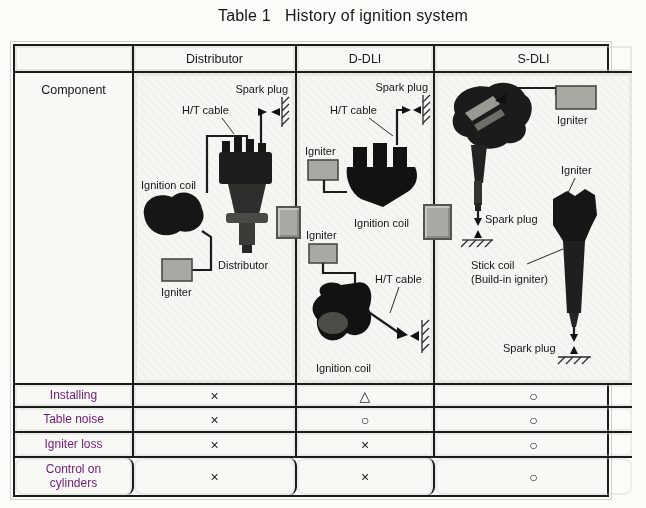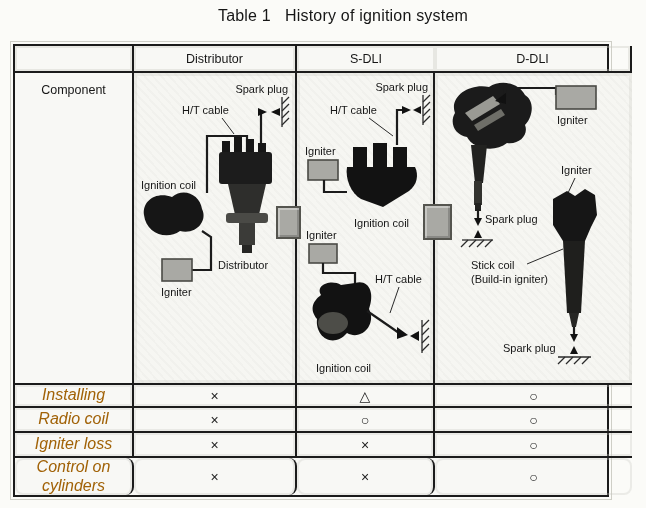--- a/index.html
+++ b/index.html
@@ -54,24 +54,23 @@
     background:
       repeating-linear-gradient(47deg, rgba(90,90,85,.03) 0 2px, rgba(0,0,0,0) 2px 6px),
       #f6f6f2;
     box-shadow:inset 0 0 0 3px rgba(205,205,198,.30);
     text-align:center;
   }
   .diag svg{position:absolute;left:0;top:0;width:100%;height:100%;}
   .rowlabel{
     display:flex;align-items:center;justify-content:center;
     text-align:center;
-    font-size:16px;color:#a16207;line-height:1.15;
+    font-size:12px;color:#701a75;line-height:1.15;
     padding:0 18px;
     box-shadow:inset 0 0 0 2px rgba(200,200,192,.30);
-    font-style:italic;
   }
   .sym{
     display:flex;align-items:center;justify-content:center;
     font-size:14px;color:#1d1d1d;
     box-shadow:inset 0 0 0 2px rgba(200,200,192,.30);
   }
   .connector{
     position:absolute;
     border:2px solid #55554f;
     background:#a9a9a4;
@@ -94,22 +93,22 @@
 <div class="page">
 
   <div class="title">
     <span>Table 1</span><span class="gap"></span><span>History of ignition system</span>
   </div>
 
   <div class="tbl">
 
     <div class="c hdr"></div>
     <div class="c hdr">Distributor</div>
+    <div class="c hdr">D-DLI</div>
     <div class="c hdr lastcol">S-DLI</div>
-    <div class="c hdr">D-DLI</div>
 
     <div class="c comp-label">Component</div>
 
     <div class="c diag">
       <svg viewBox="0 0 161 310">
 
         <text x="154" y="20" text-anchor="end">Spark plug</text>
         <g>
           <line class="hatch" x1="148" y1="24" x2="148" y2="54"></line>
           <line class="hatch" x1="148" y1="31" x2="155" y2="24"></line>
@@ -248,21 +247,21 @@
         </g>
         <text x="68" y="279">Spark plug</text>
       </svg>
     </div>
 
     <div class="c rowlabel">Installing</div>
     <div class="c sym">×</div>
     <div class="c sym">△</div>
     <div class="c sym lastcol">○</div>
 
-    <div class="c rowlabel">Radio coil</div>
+    <div class="c rowlabel">Table noise</div>
     <div class="c sym">×</div>
     <div class="c sym">○</div>
     <div class="c sym lastcol">○</div>
 
     <div class="c rowlabel">Igniter loss</div>
     <div class="c sym">×</div>
     <div class="c sym">×</div>
     <div class="c sym lastcol">○</div>
 
     <div class="c rowlabel lastrow">Control on cylinders</div>

